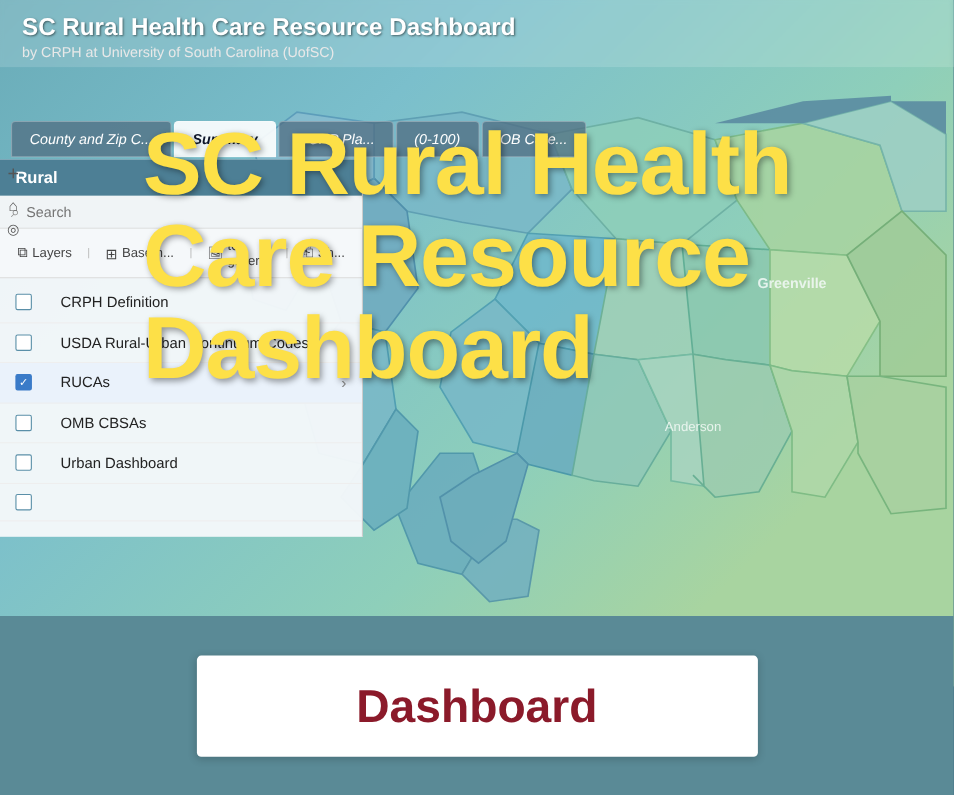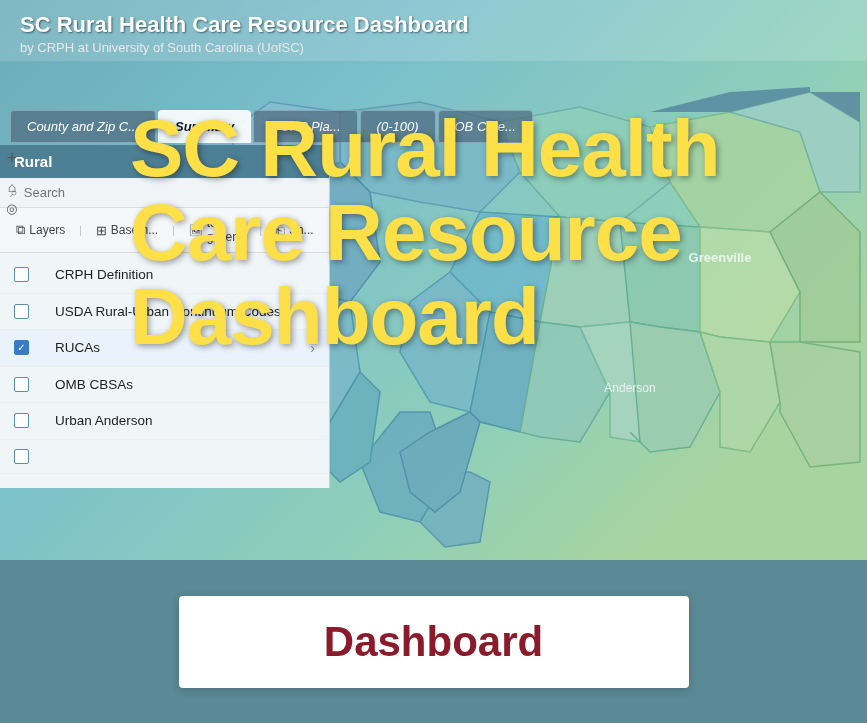--- a/index.html
+++ b/index.html
@@ -302,21 +302,21 @@
       <span class="chevron">›</span>
     </div>
 
     <div class="layer-item">
       <div class="checkbox"></div>
       <span class="layer-label">OMB CBSAs</span>
     </div>
 
     <div class="layer-item">
       <div class="checkbox"></div>
-      <span class="layer-label">Urban Anderson</span>
+      <span class="layer-label">Urban Dashboard</span>
     </div>
 
     <div class="layer-item">
       <div class="checkbox"></div>
     </div>
   </div>
 </div>
 
 <div style="position:absolute; top:148px; left:1px; z-index:12; display:flex; flex-direction:column; align-items:center; gap:2px;">
   <div style="color:#555; font-size:18px; cursor:pointer; width:22px; text-align:center;">+</div>

